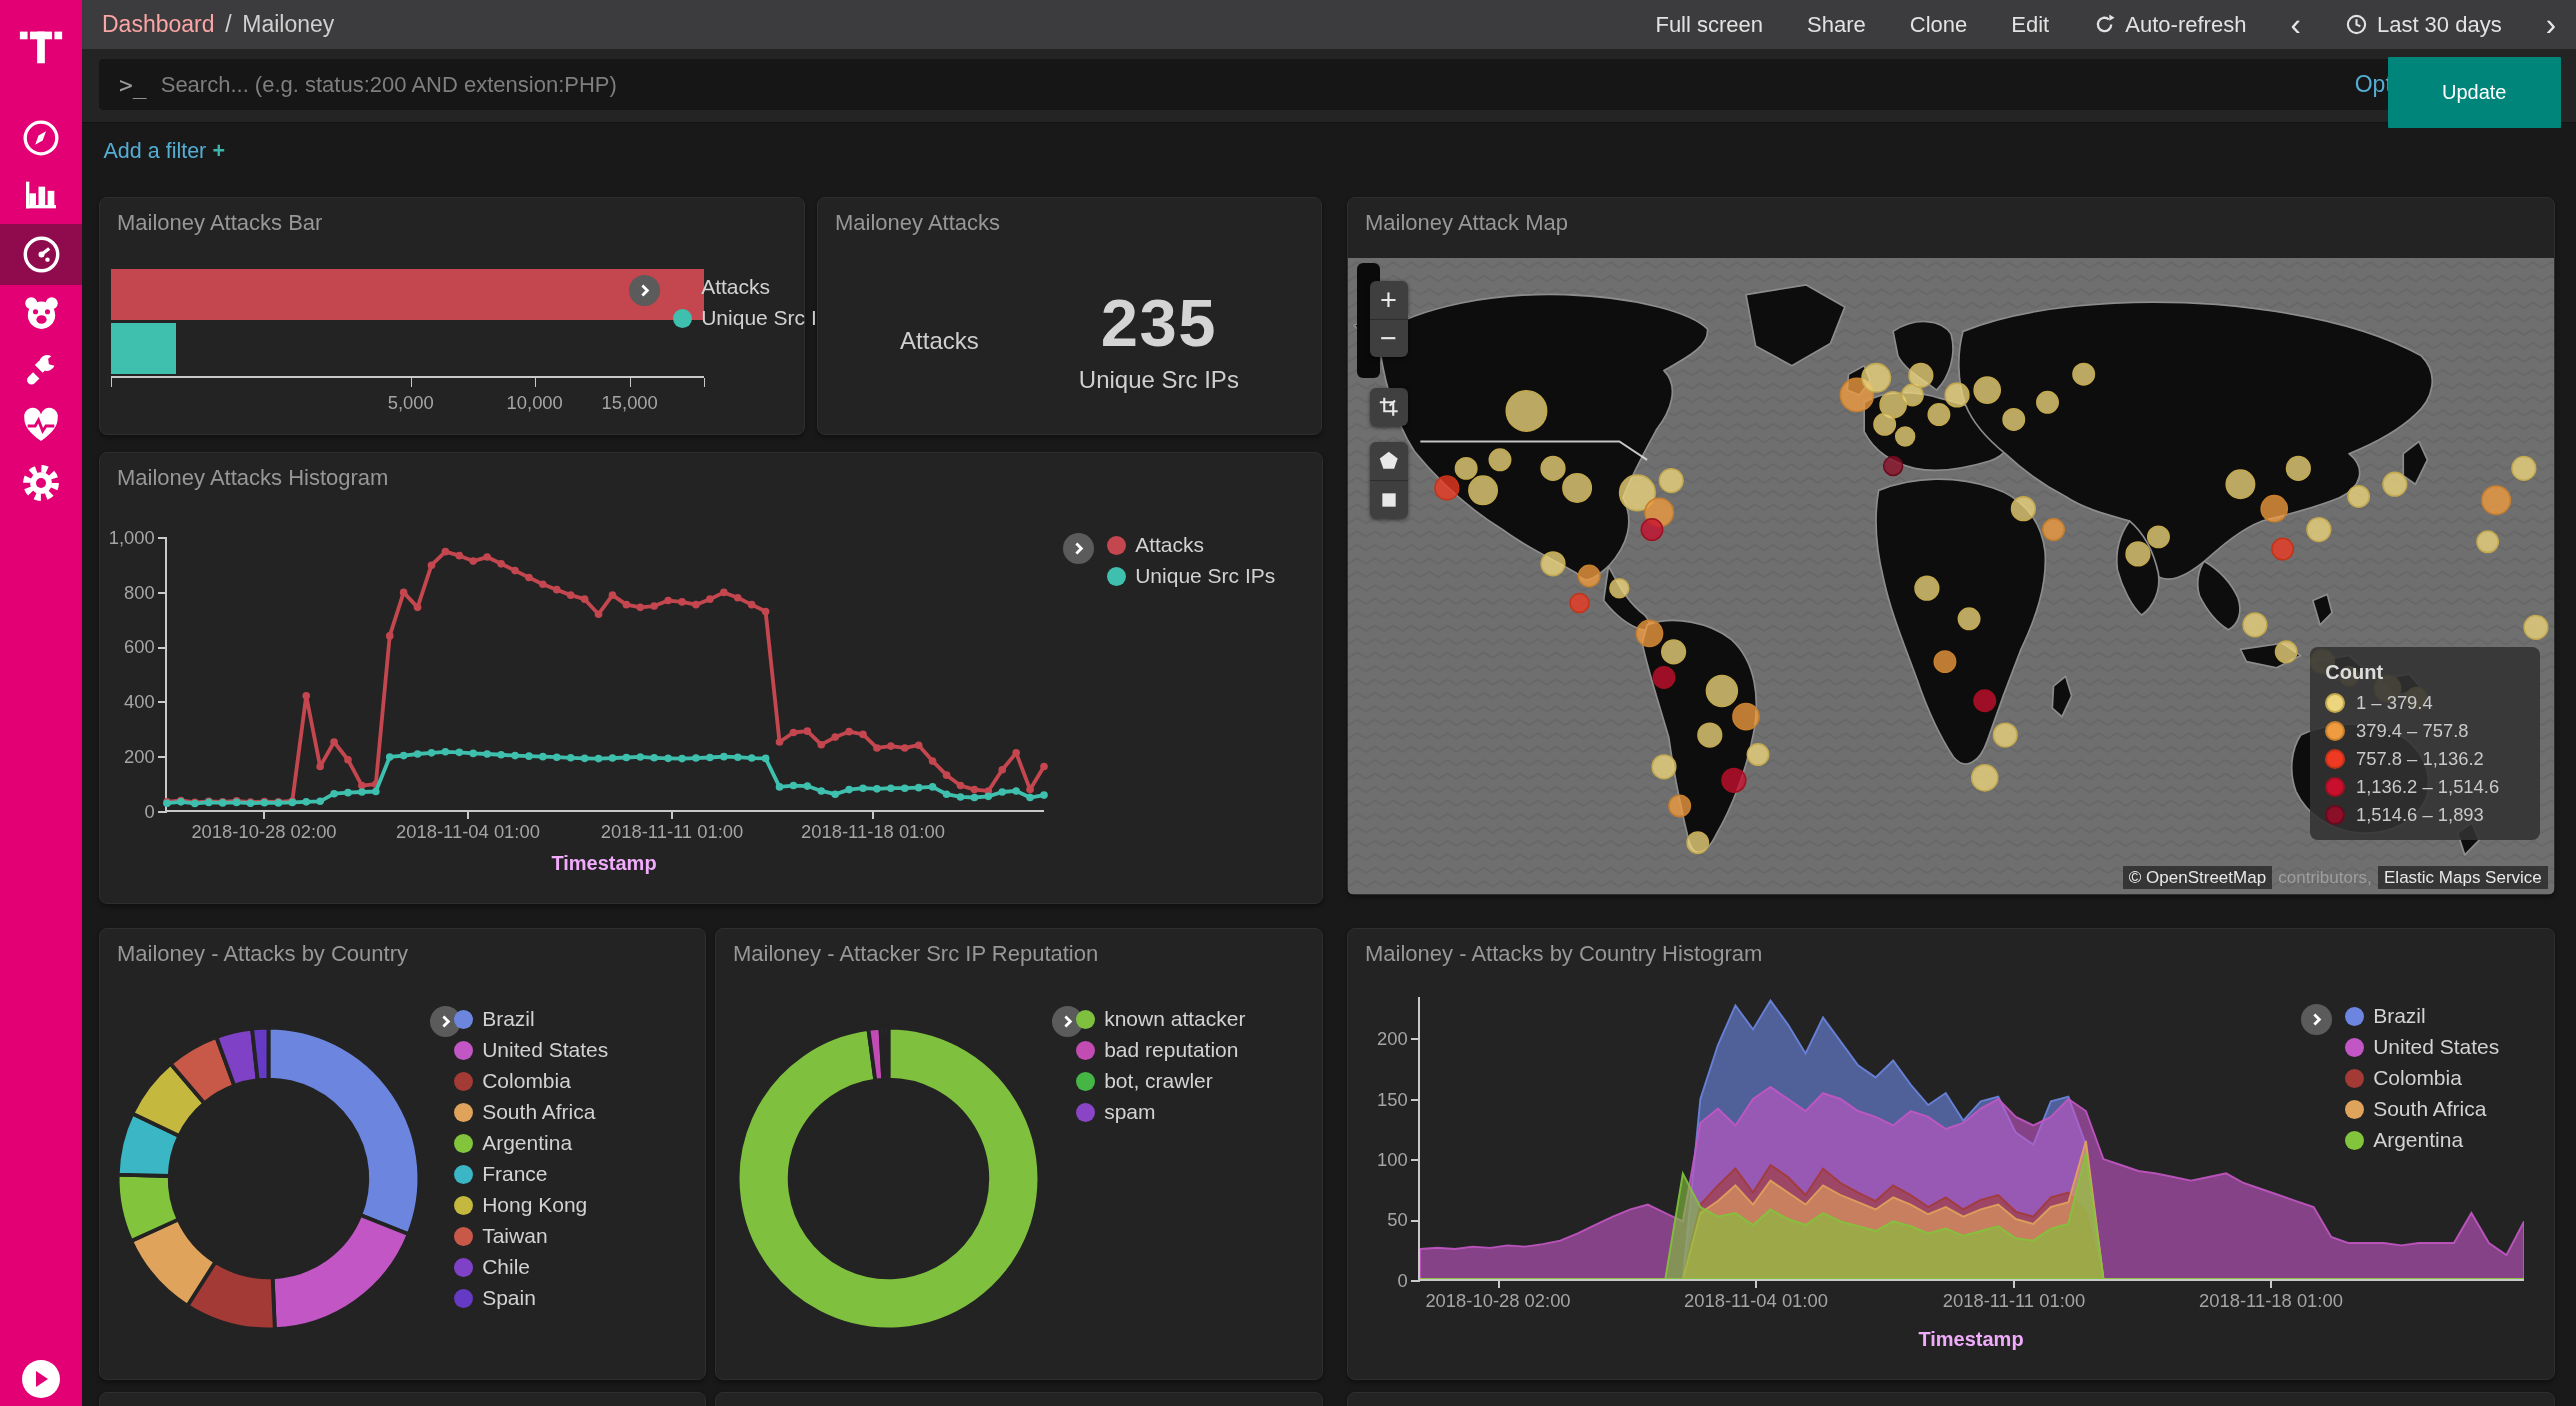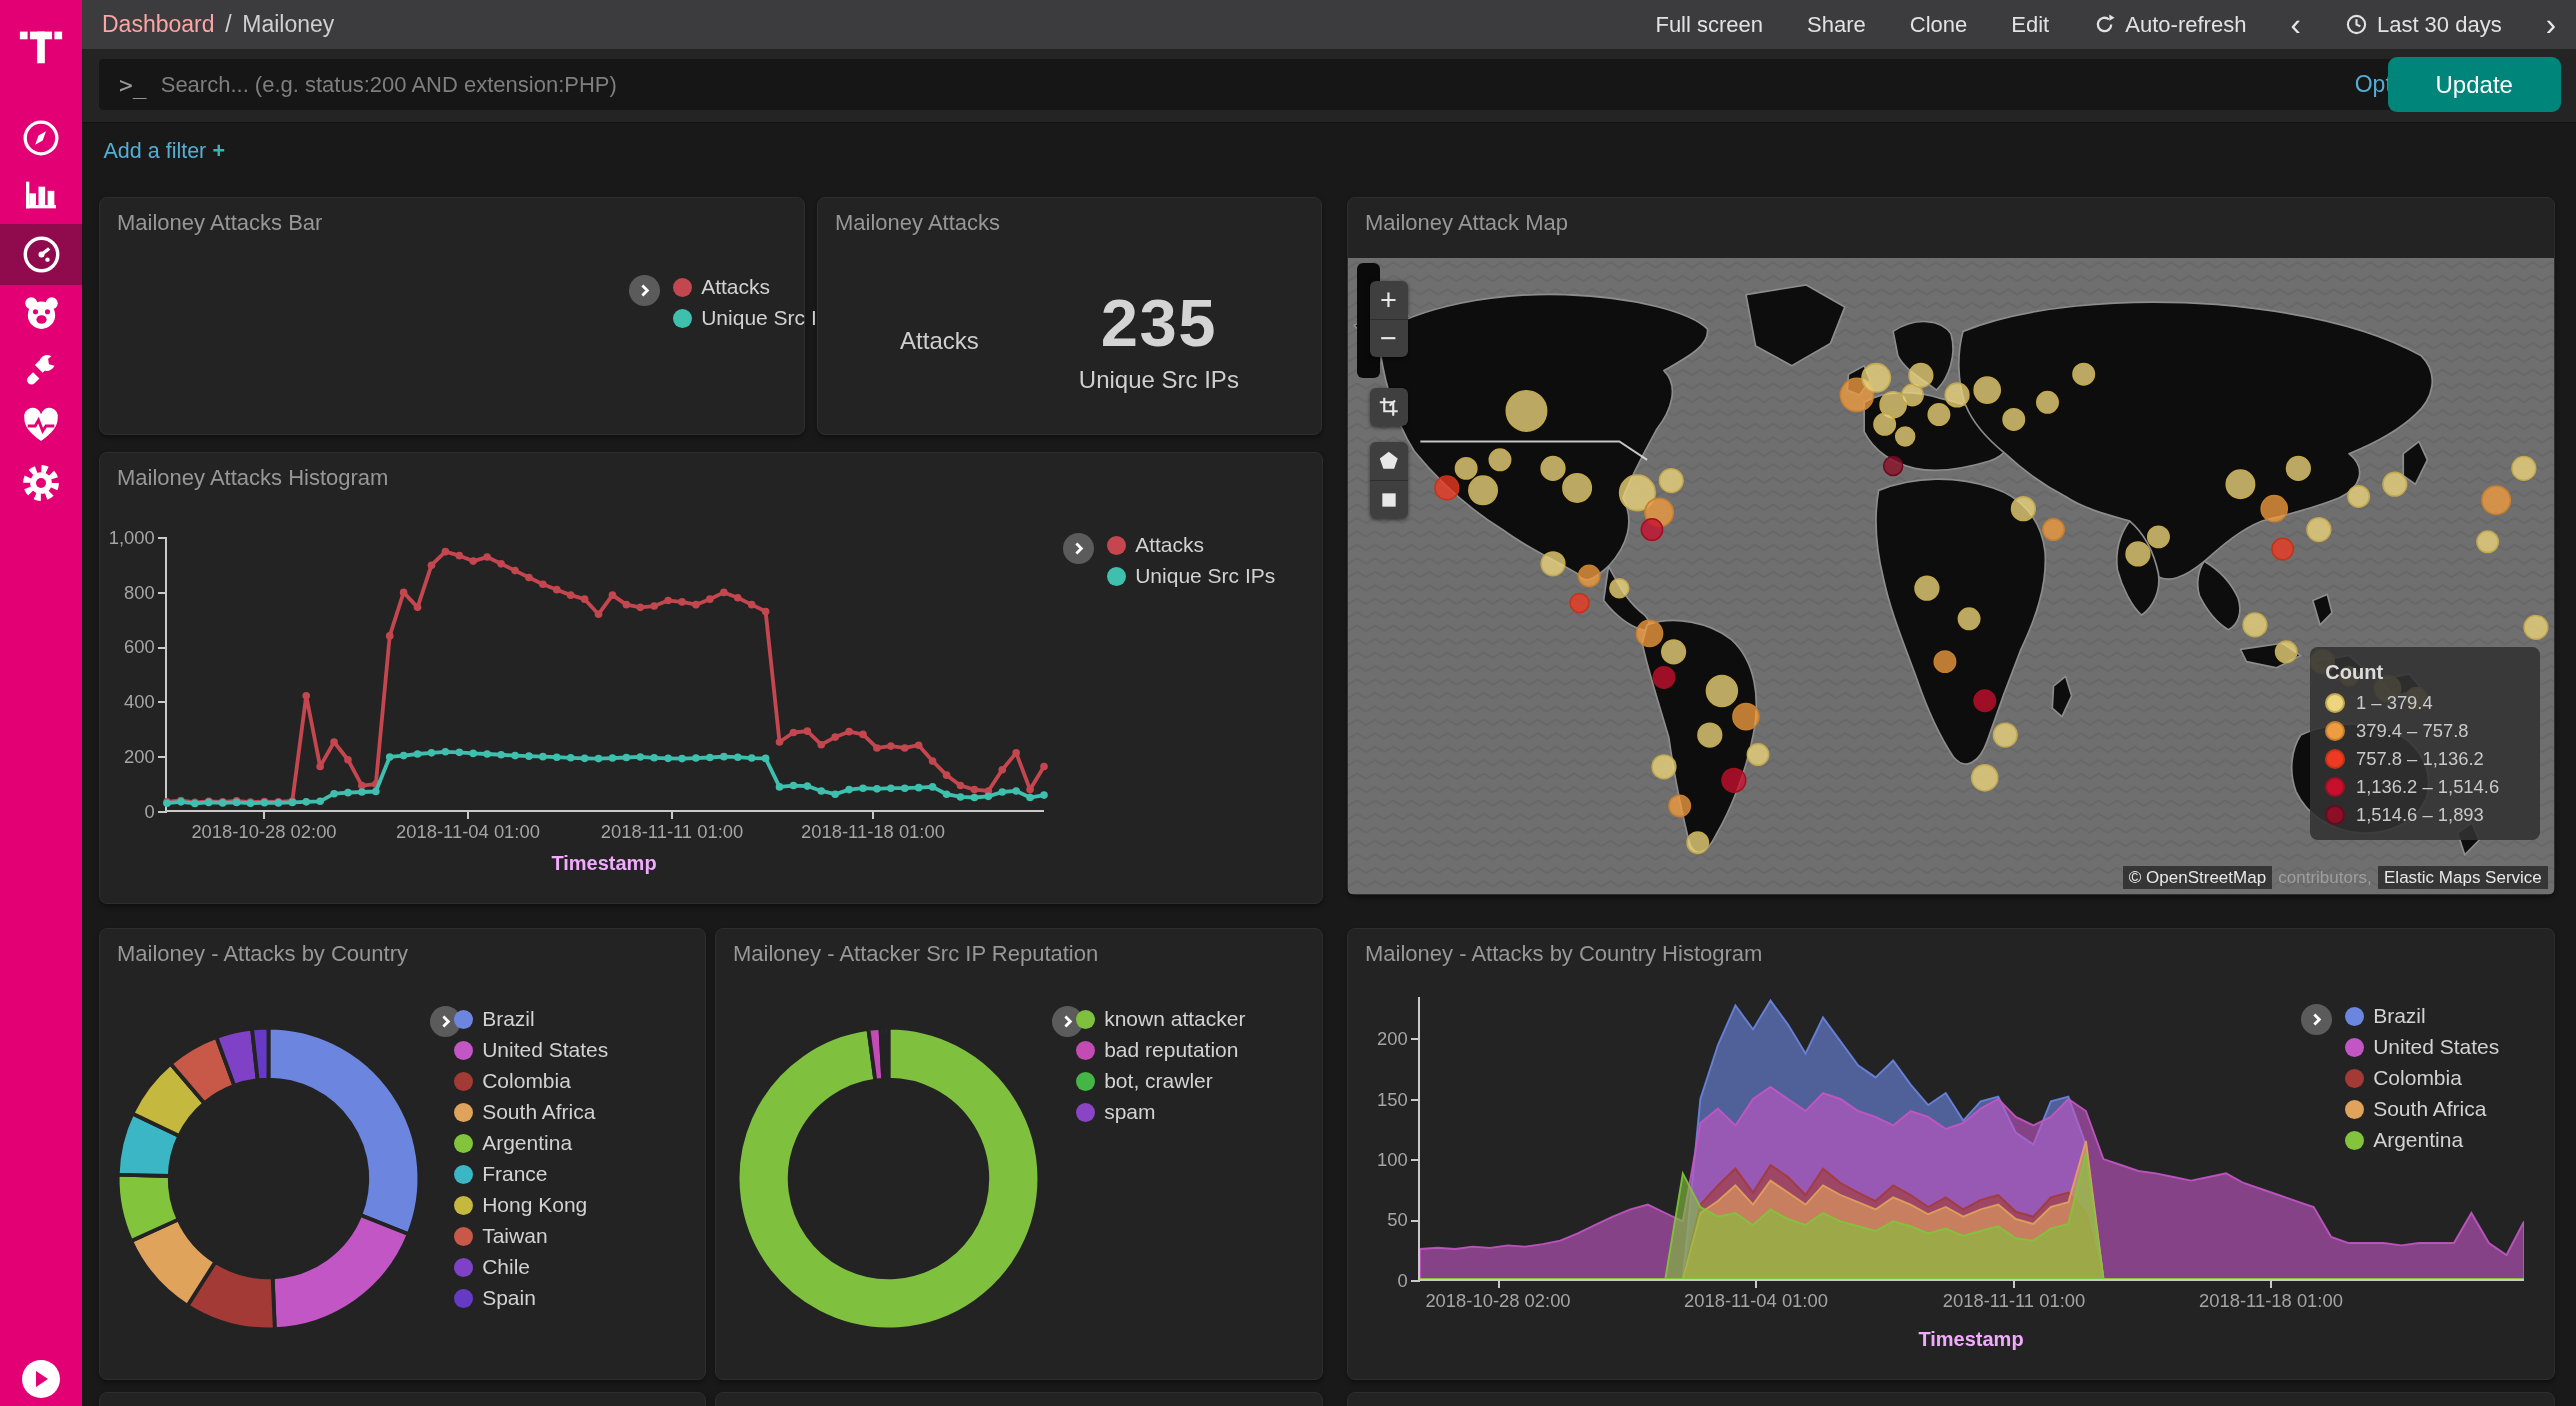--- a/index.html
+++ b/index.html
@@ -25,22 +25,22 @@
   .nav-chev { font-size:31px; line-height:23px; color:#e8e8e8; }
 
   
   #query-section { position:absolute; left:82px; top:49px; width:2494px; height:74px; background:#242424; border-bottom:1.5px solid #121212; }
   #search-box { position:absolute; left:17px; top:10px; width:2358px; height:51px; background:#161616; border-radius:4.6px;
                 display:flex; align-items:center; }
   #search-prompt { font-family:"DejaVu Sans Mono", monospace; color:#9b9b9b; font-size:23px; margin:0 14px 0 20px; }
   #search-input { flex:1; background:transparent; border:none; outline:none; color:#d8d8d8; font-size:22px; font-family:"Liberation Sans",sans-serif;}
   #search-input::placeholder { color:#7e7e7e; }
   #options-link { color:#54aed3; font-size:23px; margin-right:23px; }
-  #update-btn { position:absolute; right:15.3px; top:8.4px; width:173px; height:55px; background:#00857b; border:none; border-radius:9px;
-                color:#ffffff; font-size:24px; font-family:"Liberation Sans",sans-serif; }
+  #update-btn { position:absolute; right:15.3px; top:8.4px; width:173px; height:71px; background:#00857b; border:none; border-radius:1px;
+                color:#ffffff; font-size:20px; font-family:"Liberation Sans",sans-serif; }
   #filter-row { position:absolute; left:82px; top:124px; width:2494px; height:54px; display:flex; align-items:center; }
   #add-filter { margin-left:21.5px; font-size:21.5px; color:#54aed3; }
   #add-filter .plus { color:#39b5ac; font-weight:bold; margin-left:6.1px; }
 
   
   .panel { position:absolute; background:#232323; border:1.5px solid #2e2e2e; border-radius:8px; box-shadow:0 2.3px 4.6px rgba(0,0,0,.35); }
   .panel-title { position:absolute; left:17px; top:12.3px; font-size:22px; color:#979797; white-space:nowrap; }
 
   
   .vis-legend { position:absolute; display:flex; flex-direction:column; gap:7px; }
@@ -198,20 +198,34 @@
     <button id="update-btn">Update</button>
   </div>
   <div id="filter-row">
     <span id="add-filter">
       <span>Add a filter</span><span class="plus">+</span>
     </span>
   </div>
 
   <div class="panel" style="left:99px; top:197px; width:706px; height:238px;">
     <div class="panel-title">Mailoney Attacks Bar</div>
+    <div id="hbar-plot" style="position:absolute; left:10.7px; top:71px; width:593px; height:153px;">
+        <div class="hbar" style="left: 0px; top: 0px; width: 593px; background: rgb(196, 70, 79);"></div>
+        <div class="hbar" style="left: 0px; top: 54px; width: 65px; background: rgb(63, 192, 174);"></div>
+        <div class="bar-axis" style="left: 0px; top: 107px; width: 593px;">
+          <div class="bar-tick" style="left: 0px;"></div>
+          <div class="bar-tick" style="left: 593px;"></div>
+          <div class="bar-tick" style="left: 300px;"></div>
+          <div class="bar-tick-lbl" style="left: 300px;">5,000</div>
+          <div class="bar-tick" style="left: 424px;"></div>
+          <div class="bar-tick-lbl" style="left: 424px;">10,000</div>
+          <div class="bar-tick" style="left: 519px;"></div>
+          <div class="bar-tick-lbl" style="left: 519px;">15,000</div>
+        </div>
+      </div>
     <div class="legend-toggle" style="left:529px; top:77px;">
       <svg width="17" height="17" viewBox="0 0 24 24" fill="none" stroke="#ffffff" stroke-width="4">
           <path d="M9 5 L16 12 L9 19"></path>
         </svg>
     </div>
     <div class="vis-legend" style="left:573px; top:77px;">
         <div class="legend-row">
           <div class="legend-dot" style="background: rgb(196, 70, 79);"></div>
           <div class="legend-lbl">Attacks</div>
         </div>

